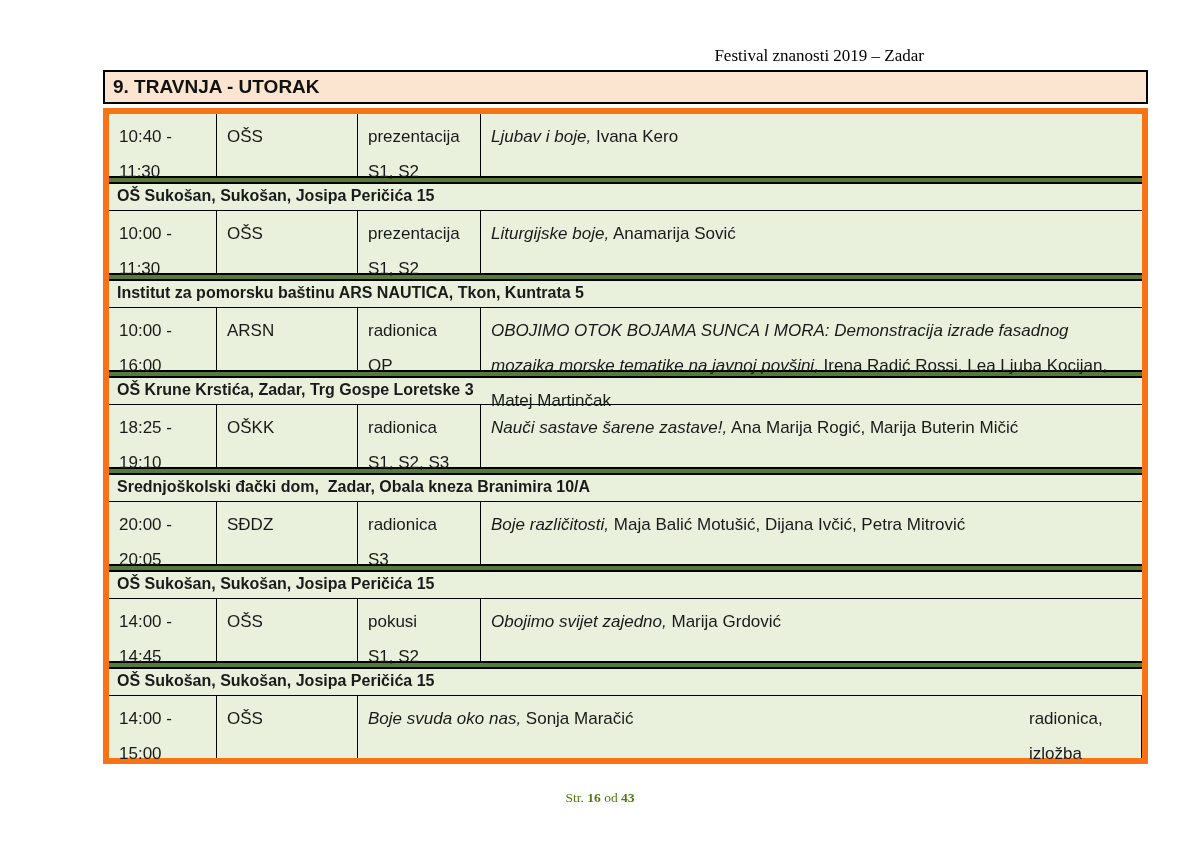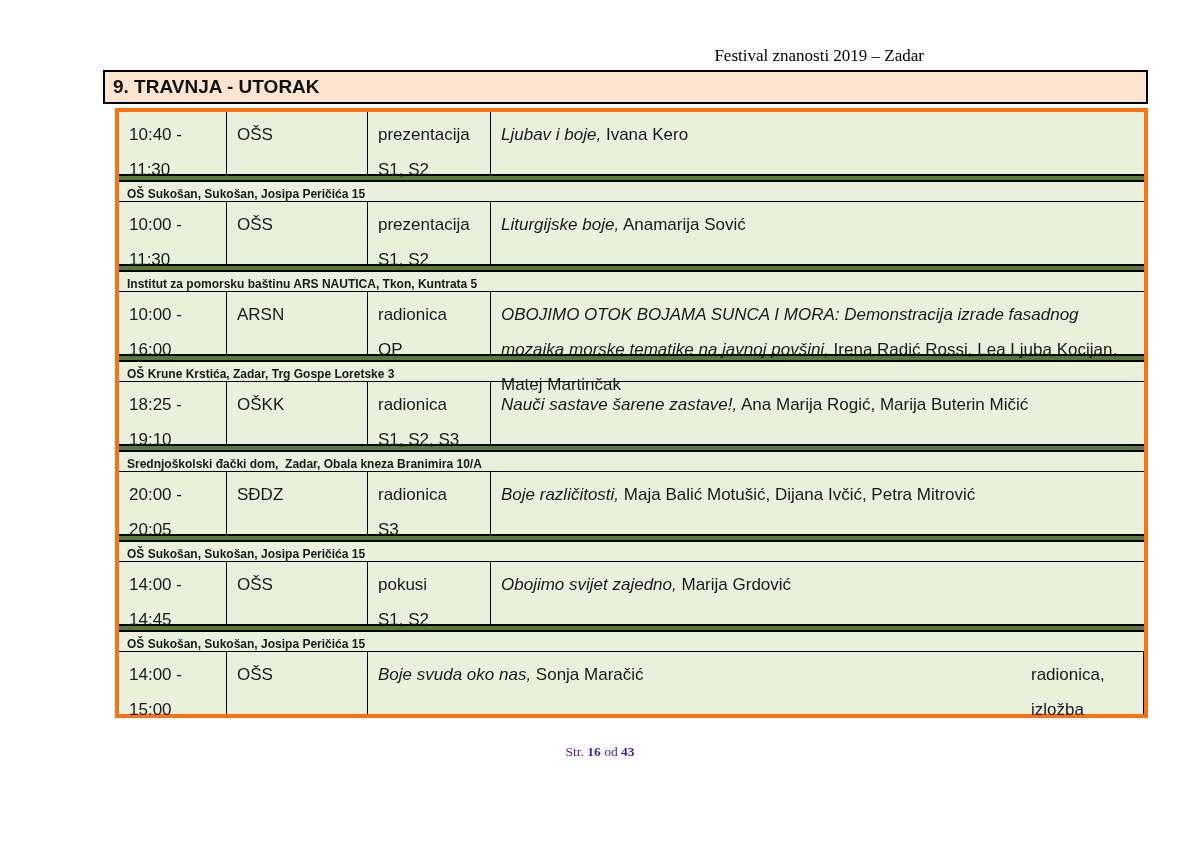--- a/index.html
+++ b/index.html
@@ -22,50 +22,50 @@
   .content { margin:4px 0 0 103px; width:1045px; }
   .title-bar {
     height:34px;
     background:#fbe5d1;
     border:2px solid #000;
     display:flex; align-items:center;
     padding-left:8px;
     font-size:19px; font-weight:bold; color:#111;
     margin-bottom:4px;
   }
-  .sched-table { border:4px solid #f97316; background:#0369a1;margin-left:12px; }
+  .sched-table { border:6px solid #f97316; background:#0369a1; }
   .event-row { display:flex; height:62px; background:#e9f0dc; }
   .cell { padding:5px 10px 0 10px; font-size:17px; line-height:35px; }
   .cell.time { width:108px; border-right:1px solid #000; }
   .cell.org  { width:141px; border-right:1px solid #000; }
   .cell.kind { width:123px; border-right:1px solid #000; }
   .cell.desc { flex:1; padding-right:6px; }
   .it { font-style:italic; }
   .divider {
     height:8px;
     background:#567a38;
     border-top:2px solid #000;
     border-bottom:2px solid #000;
   }
   .location-row {
-    height:20px;
+    height:27px;
     border-bottom:1px solid #000;
     background:#e9f0dc;
-    font-size:12px; font-weight:bold;
+    font-size:16px; font-weight:bold;
     line-height:24px;
     padding-left:8px;
     white-space:pre-wrap;
   }
   .page-footer {
     width:1200px;
     margin-top:26px;
     text-align:center;
     font-family:"Liberation Serif", serif;
     font-size:13.5px;
-    color:#4c1d95;
+    color:#4d7c0f;
   }
   .page-footer b { font-weight:bold; }
 </style>
 </head>
 <body>
 
 <div class="page-header">
   <span>Festival znanosti 2019 – Zadar</span>
 </div>
 

